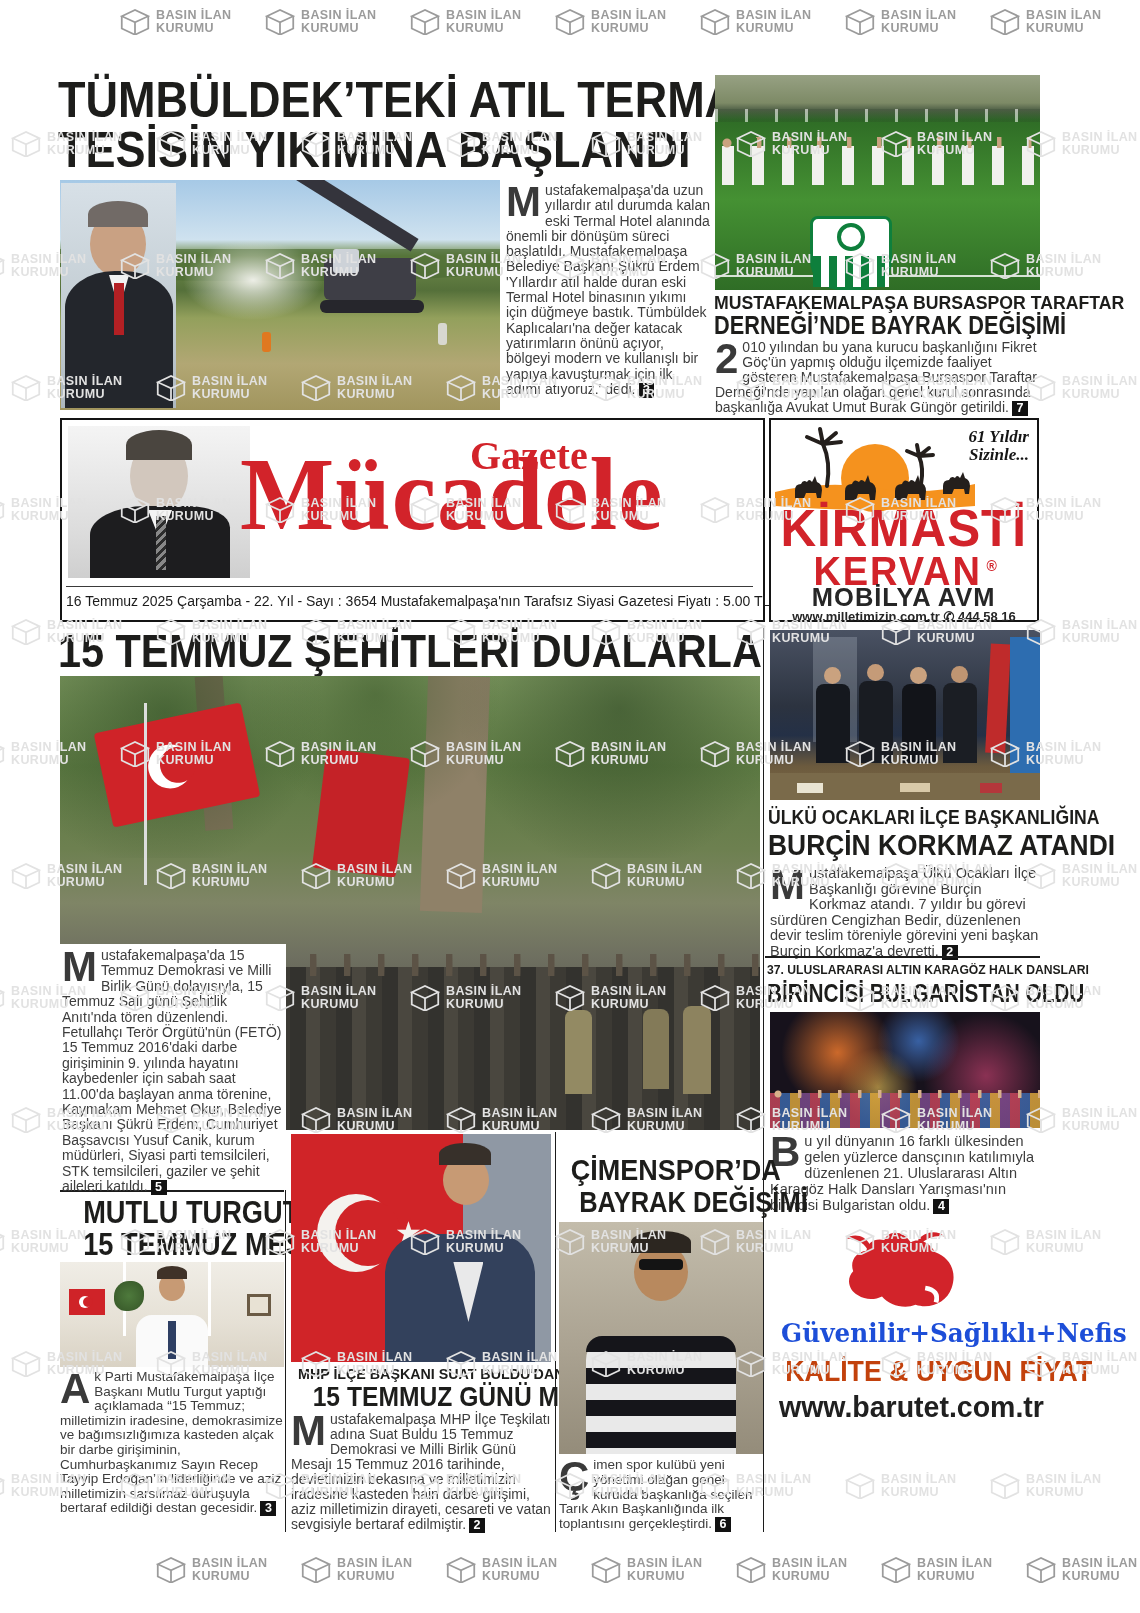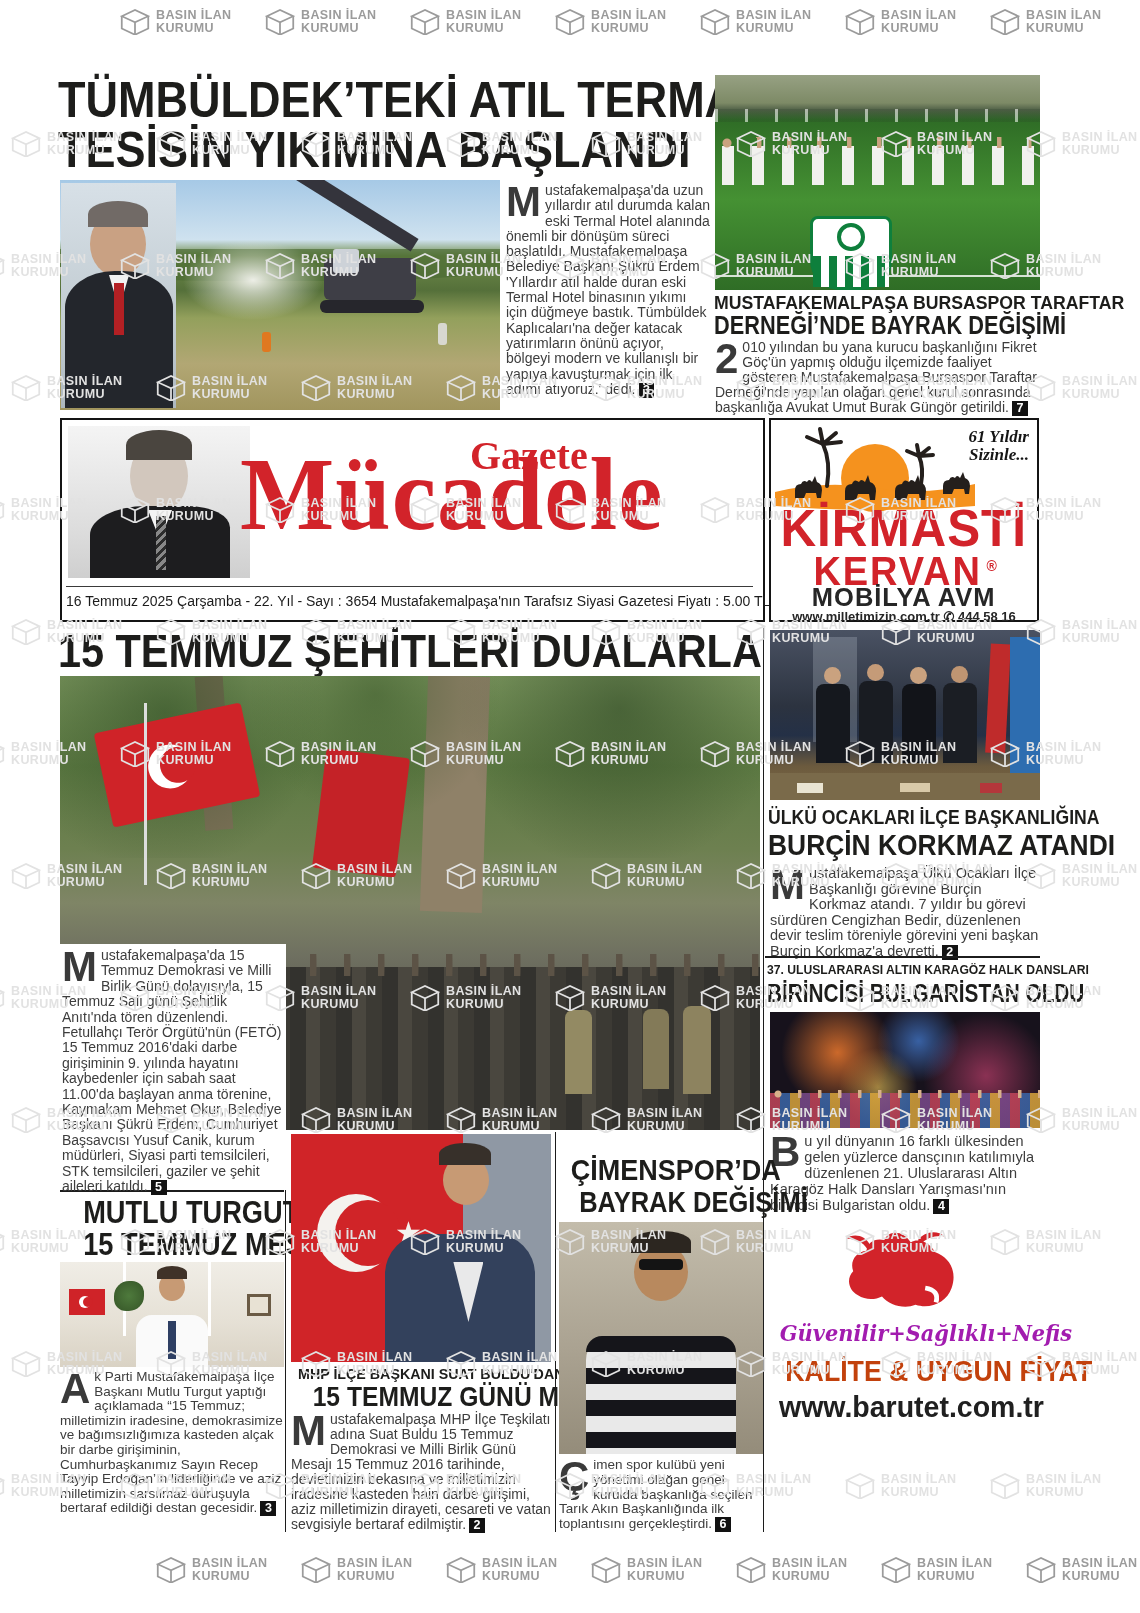--- a/index.html
+++ b/index.html
@@ -289,21 +289,21 @@
   <p><span class="dc">Ç</span><span>imen spor kulübü yeni yönetimi olağan genel kurulda başkanlığa seçilen Tarık Akın Başkanlığında ilk toplantısını gerçekleştirdi.</span><span class="ref">6</span></p>
 </div>
 
 <div class="abs" style="left:772px;top:1228px;width:268px;height:304px;text-align:center;">
   <svg width="150" height="84" viewBox="0 0 120 70" style="display:block;margin:0 auto;">
     <path fill="#d2232a" d="M58 6 C52 2 44 4 42 10 C34 8 28 12 27 19 C18 20 13 28 16 36 C10 42 12 52 20 56 C26 60 34 60 40 57 C46 64 58 68 68 64 C80 68 94 62 98 50 C103 36 96 24 84 20 C80 12 70 8 64 12 C62 9 60 7 58 6 Z"></path>
     <path fill="#d2232a" d="M30 14 C26 6 16 4 10 9 C17 9 24 11 28 18 Z"></path>
     <path fill="#d2232a" d="M70 10 C75 3 86 1 92 7 C85 6 77 8 72 14 Z"></path>
     <path stroke="#ffffff" stroke-width="4" fill="none" d="M76 50 q12 2 9 12"></path>
   </svg>
-  <div style="margin-top:6px;font-family:'DejaVu Serif',serif;font-style:italic;font-weight:700;font-size:22px;line-height:30px;color:#a21caf;"><span class="condc" style="transform:scaleX(.95)">Güvenilir+Sağlıklı+Nefis</span></div>
+  <div style="margin-top:6px;font-family:'DejaVu Serif',serif;font-weight:700;font-size:26px;line-height:30px;color:#1d4ed8;"><span class="condc" style="transform:scaleX(.95)">Güvenilir+Sağlıklı+Nefis</span></div>
   <div style="margin-top:8px;font-weight:700;font-size:29px;line-height:31px;color:#c2410c;"><span class="condc" style="transform:scaleX(.92)">KALİTE &amp; UYGUN FİYAT</span></div>
   <div style="margin-top:4px;font-weight:700;font-size:30px;line-height:32px;color:#202020;"><span class="condc" style="transform:scaleX(.95)">www.barutet.com.tr</span></div>
 </div>
 
 <div class="wm-layer">
     <div class="wm wm-dark" style="left: 120px; top: 8px;">
       <svg width="30" height="27" viewBox="0 0 34 30" fill="none" stroke="currentColor" stroke-width="2">
         <path d="M2 9 L17 2 L32 9 L17 16 Z"></path>
         <path d="M2 9 V23 L17 30 L32 23 V9"></path>
         <path d="M17 16 V30"></path>

